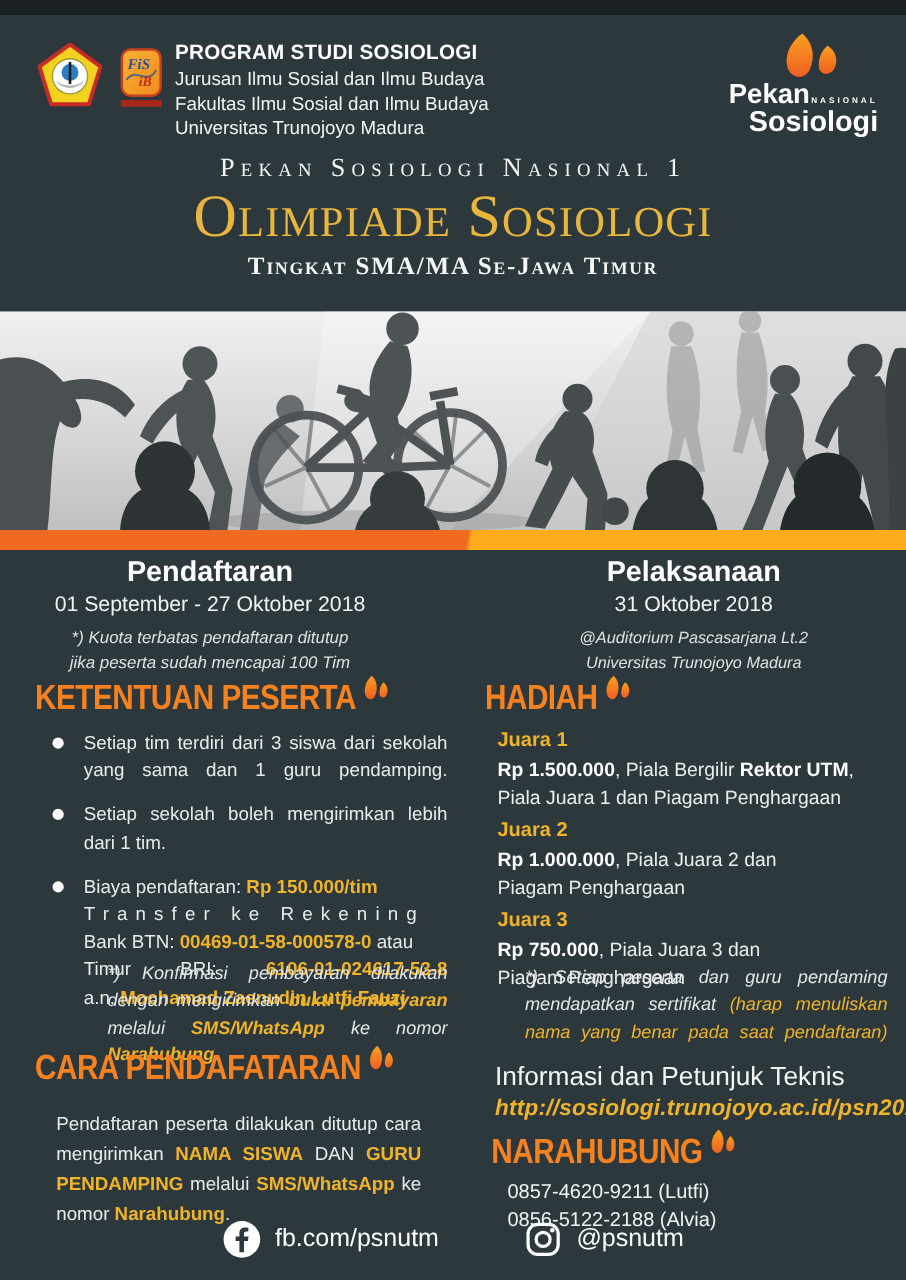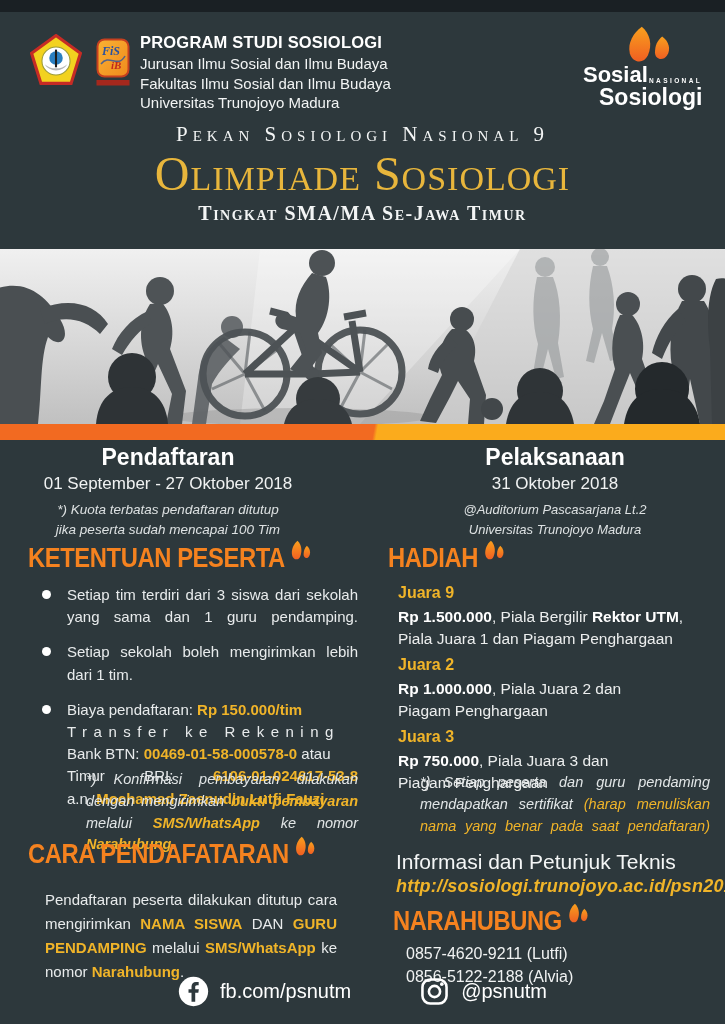--- a/index.html
+++ b/index.html
@@ -120,27 +120,27 @@
   <div class="header-text">
     <div class="header-program">PROGRAM STUDI SOSIOLOGI</div>
     <div class="header-line">Jurusan Ilmu Sosial dan Ilmu Budaya</div>
     <div class="header-line">Fakultas Ilmu Sosial dan Ilmu Budaya</div>
     <div class="header-line">Universitas Trunojoyo Madura</div>
   </div>
   <div class="event-logo">
     <svg class="event-flame" viewBox="0 0 40 34">
         <use href="#flame-sym"></use>
       </svg>
-    <span class="event-word1">Sosial</span>
+    <span class="event-word1">Pekan</span>
     <span class="event-small">NASIONAL</span>
     <span class="event-word2">Sosiologi</span>
   </div>
 
   <div class="title-block">
-    <div class="title-super">Pekan Sosiologi Nasional 9</div>
+    <div class="title-super">Pekan Sosiologi Nasional 1</div>
     <div class="title-main">Olimpiade Sosiologi</div>
     <div class="title-sub">Tingkat SMA/MA Se-Jawa Timur</div>
   </div>
 
   <svg class="banner" viewBox="0 0 725 175" preserveAspectRatio="none">
     <defs>
       <linearGradient id="bnr" x1="0" y1="0" x2="0" y2="1">
         <stop offset="0" stop-color="#f0f0f0"></stop>
           <stop offset=".55" stop-color="#d7d7d7"></stop>
           <stop offset="1" stop-color="#c0c0c0"></stop>
@@ -265,21 +265,21 @@
   </div>
 
   <div class="sec-heading head-hadiah">
     <span class="sec-heading-text">HADIAH</span>
     <svg class="flame" viewBox="0 0 40 34">
         <use href="#flame-sym"></use>
       </svg>
   </div>
 
   <div class="hadiah-list">
-    <div class="juara-label">Juara 9</div>
+    <div class="juara-label">Juara 1</div>
     <div class="juara-line"><span class="bold-white">Rp 1.500.000</span><span>, Piala Bergilir </span><span class="bold-white">Rektor UTM</span><span>,</span></div>
     <div class="juara-line">Piala Juara 1 dan Piagam Penghargaan</div>
     <div class="juara-label">Juara 2</div>
     <div class="juara-line"><span class="bold-white">Rp 1.000.000</span><span>, Piala Juara 2 dan</span></div>
     <div class="juara-line">Piagam Penghargaan</div>
     <div class="juara-label">Juara 3</div>
     <div class="juara-line"><span class="bold-white">Rp 750.000</span><span>, Piala Juara 3 dan</span></div>
     <div class="juara-line">Piagam Penghargaan</div>
   </div>
 

